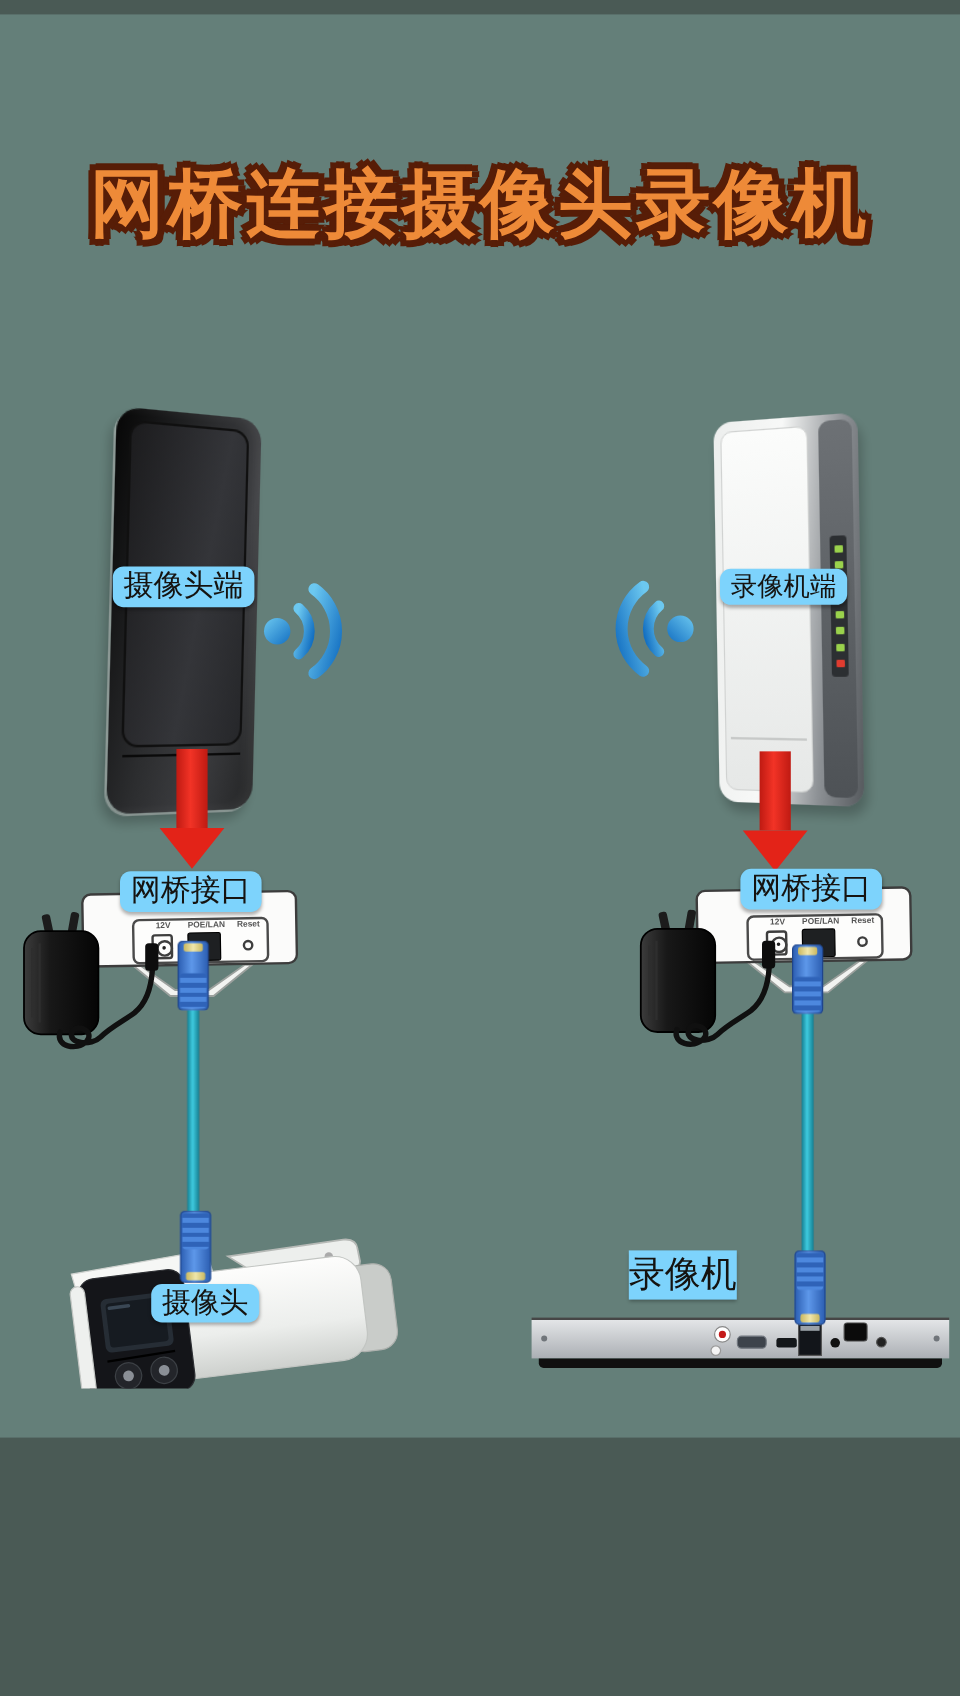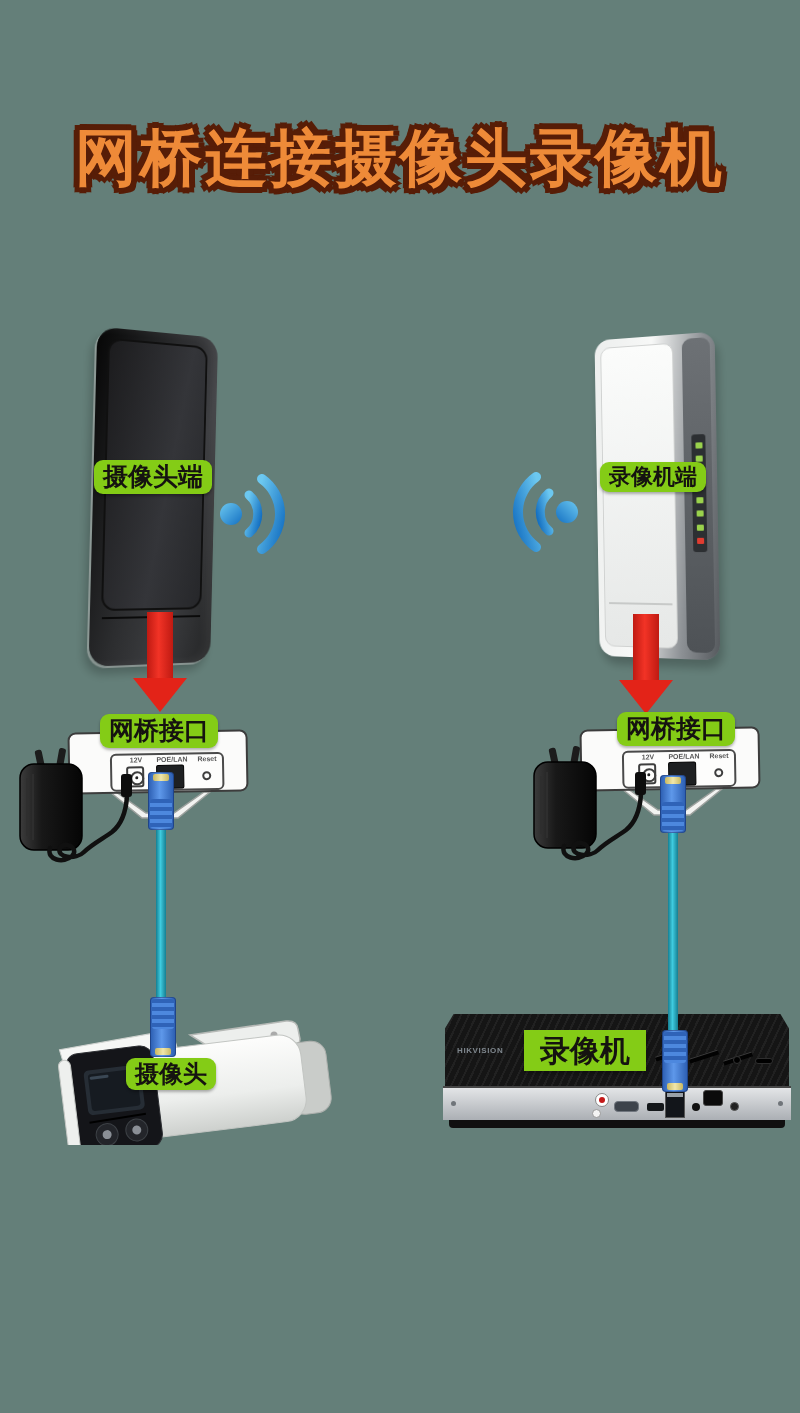--- a/index.html
+++ b/index.html
@@ -1,35 +1,35 @@
 <!DOCTYPE html>
 <html><head>
 <meta charset="utf-8">
 <style>
   *{margin:0;padding:0;box-sizing:border-box}
   html,body{background:#4a5a55}
-  .stage{position:relative;width:800px;height:1413px;margin:0 auto;background:#647f79;overflow:hidden;
+  .stage{position:relative;width:800px;height:1186px;margin:12px auto;background:#647f79;overflow:hidden;
          font-family:"Liberation Sans","DejaVu Sans",sans-serif}
 
   
   .title{position:absolute;left:0;right:0;top:116px;text-align:center;
          font-size:62px;font-weight:bold;letter-spacing:3px;color:#ee8a38;z-index:40;
          text-shadow:-5px -5px 0 #571d07,5px -5px 0 #571d07,-5px 5px 0 #571d07,5px 5px 0 #571d07,
                      -6px 0 0 #571d07,6px 0 0 #571d07,0 -6px 0 #571d07,0 6px 0 #571d07}
 
   
-  .ylabel{position:absolute;background:#84cc16;color:#151310;font-weight:bold;border-radius:9px;
+  .ylabel{position:absolute;background:#7dd3fc;color:#151310;font-weight:normal;border-radius:9px;
           padding:2px 9px;white-space:nowrap;z-index:30;line-height:1.18;
           box-shadow:0 2px 3px rgba(0,0,0,.3)}
   .lbl-cam-side{left:94px;top:460px;font-size:25px}
   .lbl-rec-side{left:600px;top:462px;font-size:22px}
   .lbl-iface-l{left:100px;top:714px;font-size:25px}
   .lbl-iface-r{left:617px;top:712px;font-size:25px}
   .lbl-camera{left:126px;top:1058px;font-size:24px}
-  .lbl-recorder{left:524px;top:1030px;font-size:30px;border-radius:0;padding:3px 16px}
+  .lbl-recorder{left:524px;top:1030px;font-size:30px;border-radius:0;padding:3px 0}
 
   
   .bridge-black{position:absolute;left:92px;top:332px;width:126px;height:332px;border-radius:20px;z-index:2;
       background:linear-gradient(102deg,#060606 0%,#2c2d2f 45%,#3c3d40 70%,#232425 100%);
       transform:perspective(700px) rotateY(16deg) rotateZ(1.5deg);
       box-shadow:-5px 8px 10px rgba(0,0,0,.22),-2px 2px 0 rgba(226,232,229,.55),inset -6px 0 10px rgba(255,255,255,.07)}
   .bridge-black .panel{position:absolute;left:11px;top:10px;right:11px;bottom:54px;border:2px solid #101010;
       border-radius:14px;background:linear-gradient(100deg,#1c1c1e,#343539 60%,#26272a)}
   .bridge-black .seam{position:absolute;left:12px;right:12px;bottom:46px;height:2px;background:#0a0a0a}
 
@@ -303,28 +303,20 @@
       <path d="M54,70 L70,70" stroke="#3a4754" stroke-width="3" stroke-linecap="round"></path>
       <line x1="47" y1="114" x2="104" y2="112" stroke="#000" stroke-width="2"></line>
       <circle cx="63" cy="128" r="11" fill="#23252a" stroke="#3c4045"></circle>
       <circle cx="63" cy="128" r="4.5" fill="#8a8f96"></circle>
       <circle cx="93" cy="127" r="11" fill="#23252a" stroke="#3c4045"></circle>
       <circle cx="93" cy="127" r="4.5" fill="#8a8f96"></circle>
     </g>
   </svg>
 
   <div class="recorder">
-    <div class="rec-top">
-      <span class="rec-brand">HIKVISION</span>
-      <span class="rec-vent" style="right:104px;top:38px"></span>
-      <span class="rec-vent" style="right:70px;top:40px"></span>
-      <span class="rec-vent" style="right:36px;top:42px"></span>
-      <span class="rec-hole"></span>
-      <span class="rec-slot"></span>
-    </div>
     <div class="rec-panel">
       <span class="screw" style="left:8px;top:13px"></span>
       <span class="screw" style="right:8px;top:13px"></span>
       <div class="rca-red"></div>
       <div class="rca-white"></div>
       <div class="vga"></div>
       <div class="hdmi"></div>
       <div class="eth"></div>
       <div class="jack"></div>
       <div class="pswitch"></div>

